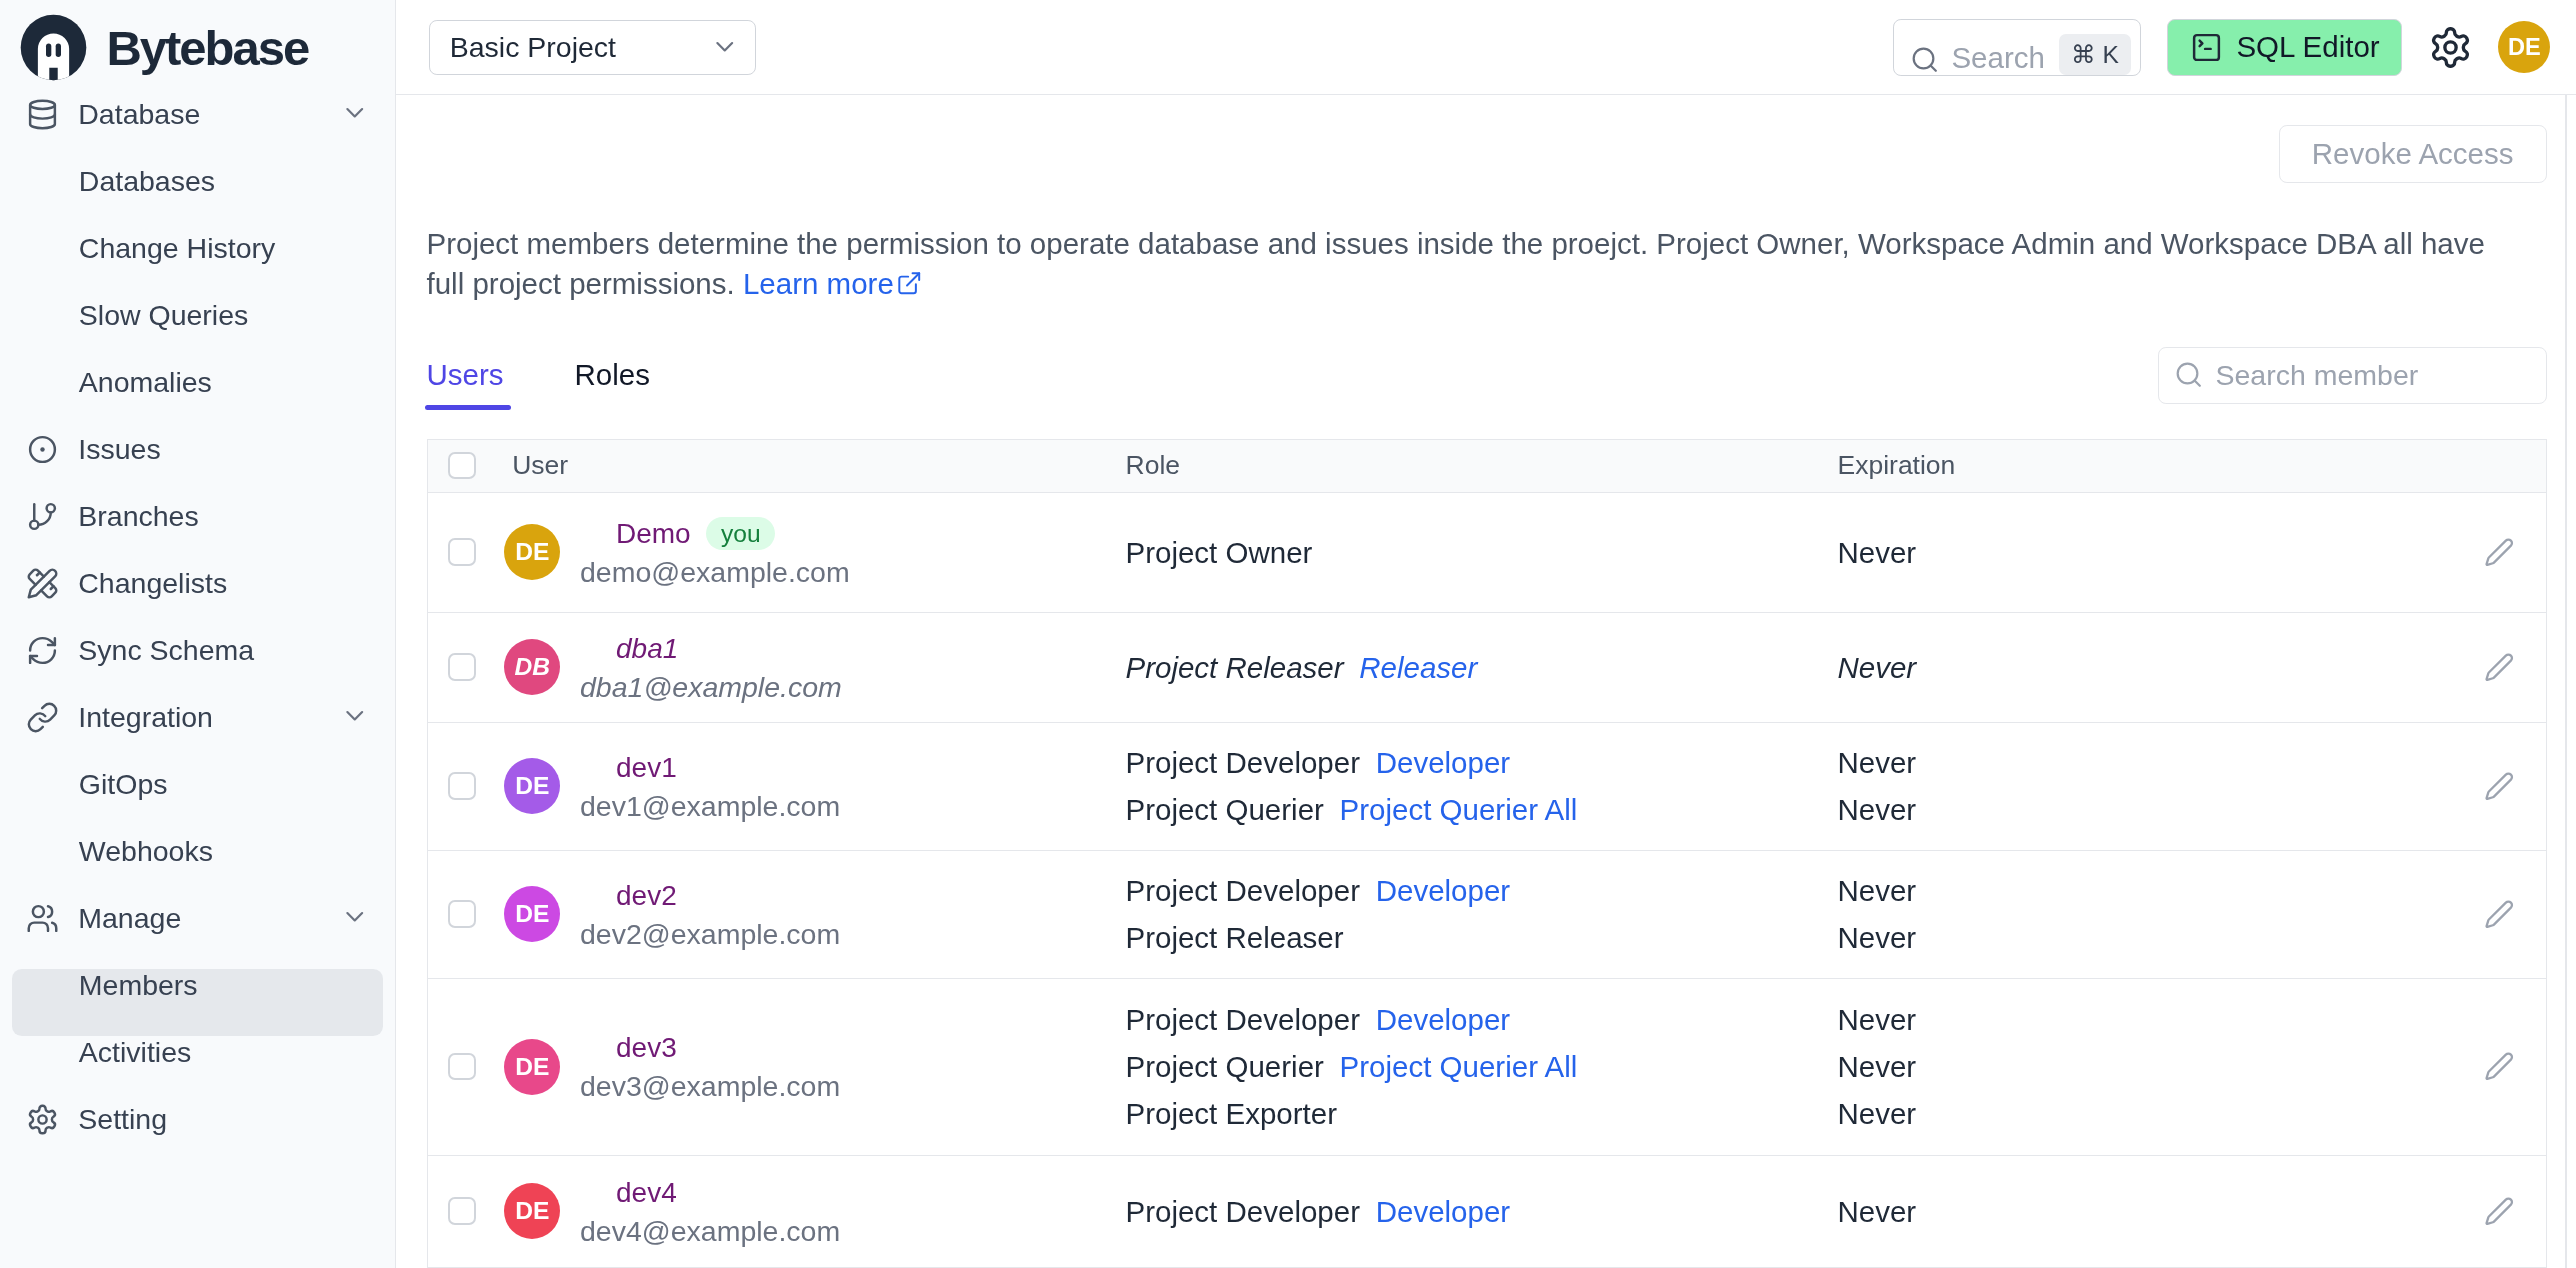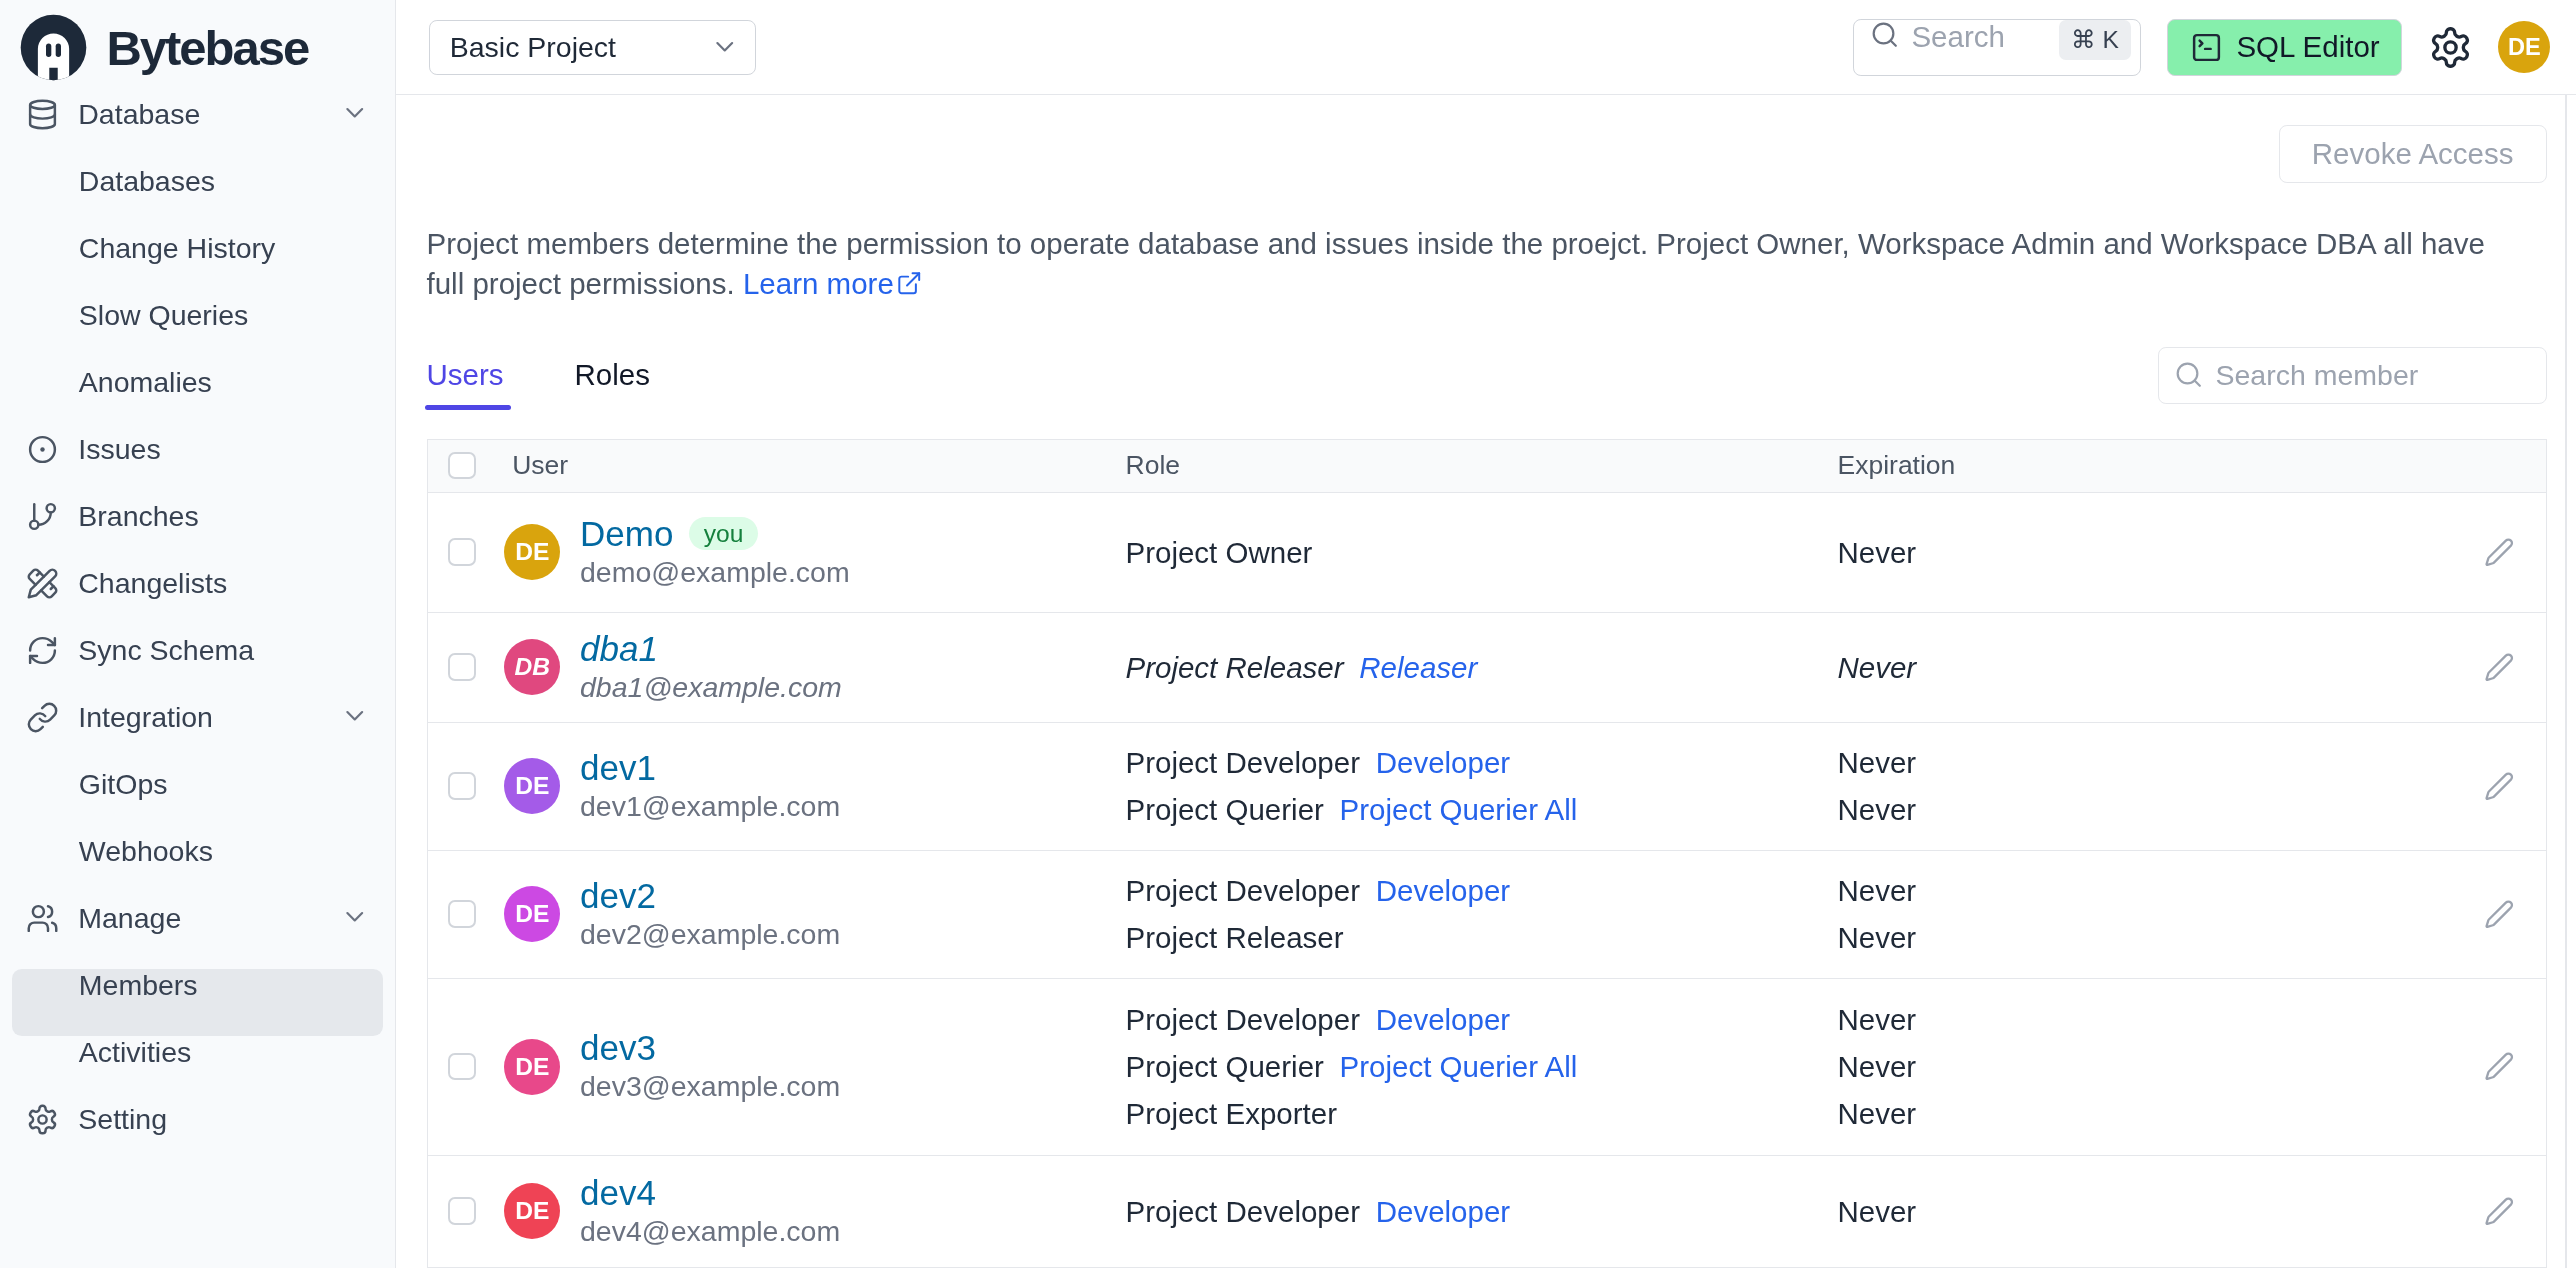--- a/index.html
+++ b/index.html
@@ -22,21 +22,21 @@
   .side-item .chev svg { width: 29.5px; height: 29.5px; display: block; }
 
   
   .main { flex: 1; display: flex; flex-direction: column; position: relative; min-width: 0; }
   .main::after { content: ""; position: absolute; top: 95px; right: 8.8px; bottom: 0; width: 2px; background: #e5e7eb; }
   .topbar { height: 95px; min-height: 95px; display: flex; align-items: center; padding: 0 25.6px 0 33px; border-bottom: 1px solid #e5e7eb; }
   .proj-select { width: 327px; height: 55px; border: 1px solid #d1d5db; border-radius: 7.9px; background: #fff; display: flex; align-items: center; padding: 0 15.7px 0 19.7px; font-size: 28.5px; color: #1f2937; cursor: pointer; }
   .proj-select .chev { margin-left: auto; color: #6b7280; width: 29.5px; height: 29.5px; }
   .proj-select .chev svg { width: 29.5px; height: 29.5px; display: block; }
   .tb-right { margin-left: auto; display: flex; align-items: center; gap: 25.6px; }
-  .searchbox { width: 288px; height: 57px; border: 1px solid #d1d5db; border-radius: 7.9px; background: #fff; display: flex; align-items: flex-start; gap: 11.8px; padding: 0 9.8px 0 15.7px; cursor: pointer; }
+  .searchbox { width: 248px; height: 57px; border: 1px solid #d1d5db; border-radius: 7.9px; background: #fff; display: flex; align-items: flex-end; gap: 11.8px; padding: 0 9.8px 0 15.7px; cursor: pointer; }
   .searchbox .ic { width: 29.5px; height: 29.5px; color: #6b7280; flex: none; }
   .searchbox .ic svg { width: 29.5px; height: 29.5px; display: block; }
   .searchbox .ph { color: #9ca3af; font-size: 29.5px; flex: 1; }
   .kbd { background: #eceef1; border-radius: 6.9px; padding: 5.9px 11.8px; font-size: 24.6px; color: #374151; white-space: nowrap; }
   .sqlbtn { height: 57px; border: 1px solid #d1d5db; border-radius: 7.9px; background: #86efac; display: flex; align-items: center; gap: 13.8px; padding: 0 21.6px; font-size: 29.5px; color: #111827; cursor: pointer; }
   .sqlbtn .ic { width: 33px; height: 33px; color: #1f2937; }
   .sqlbtn .ic svg { width: 33px; height: 33px; display: block; }
   .gearbtn { width: 45px; height: 45px; color: #1f2937; cursor: pointer; }
   .gearbtn svg { width: 45px; height: 45px; display: block; }
   .tb-avatar { width: 52px; height: 52px; border-radius: 50%; color: #fff; font-weight: 700; font-size: 23.6px; display: flex; align-items: center; justify-content: center; cursor: pointer; }
@@ -74,21 +74,21 @@
   .c-user { width: 633px; min-width: 633px; }
   .thead .c-user { padding-left: 19.7px; }
   .c-role { width: 712px; min-width: 712px; }
   .c-exp { width: 567px; min-width: 567px; }
   .c-edit { flex: 1; display: flex; justify-content: flex-end; align-items: center; padding-right: 31px; }
   .trow { display: flex; align-items: center; border-bottom: 1px solid #e5e7eb; background: #fff; }
   .trow .c-user { padding-left: 11.8px; display: flex; align-items: center; gap: 19.7px; }
   .avatar { width: 56px; height: 56px; border-radius: 50%; color: #fff; font-weight: 700; font-size: 24.6px; display: flex; align-items: center; justify-content: center; flex: none; }
   .uinfo { display: flex; flex-direction: column; }
   .name-line { display: flex; align-items: center; gap: 15.7px; }
-  .name-line a.name { color: #0369a1; font-size: 35px; line-height: 40px; text-decoration: none; cursor: pointer; }
+  .name-line a.name { color: #701a75; font-size: 28px; line-height: 40px; text-decoration: none; cursor: pointer; margin-left: 36px; }
   .badge-you { background: #dcfce7; color: #15803d; font-size: 24.6px; font-weight: 500; padding: 2.9px 14.7px; border-radius: 982px; }
   .uinfo .email { color: #6b7280; font-size: 28.5px; line-height: 37px; }
   .role-line { font-size: 29.5px; color: #1f2937; line-height: 47px; white-space: nowrap; }
   .role-line a { color: #2563eb; text-decoration: none; margin-left: 15.7px; cursor: pointer; }
   .exp-line { font-size: 29.5px; color: #1f2937; line-height: 47px; }
   .edit-btn { width: 30.5px; height: 30.5px; color: #9ca3af; cursor: pointer; display: block; }
   .edit-btn svg { width: 30.5px; height: 30.5px; display: block; }
 </style>
 </head>
 <body>

